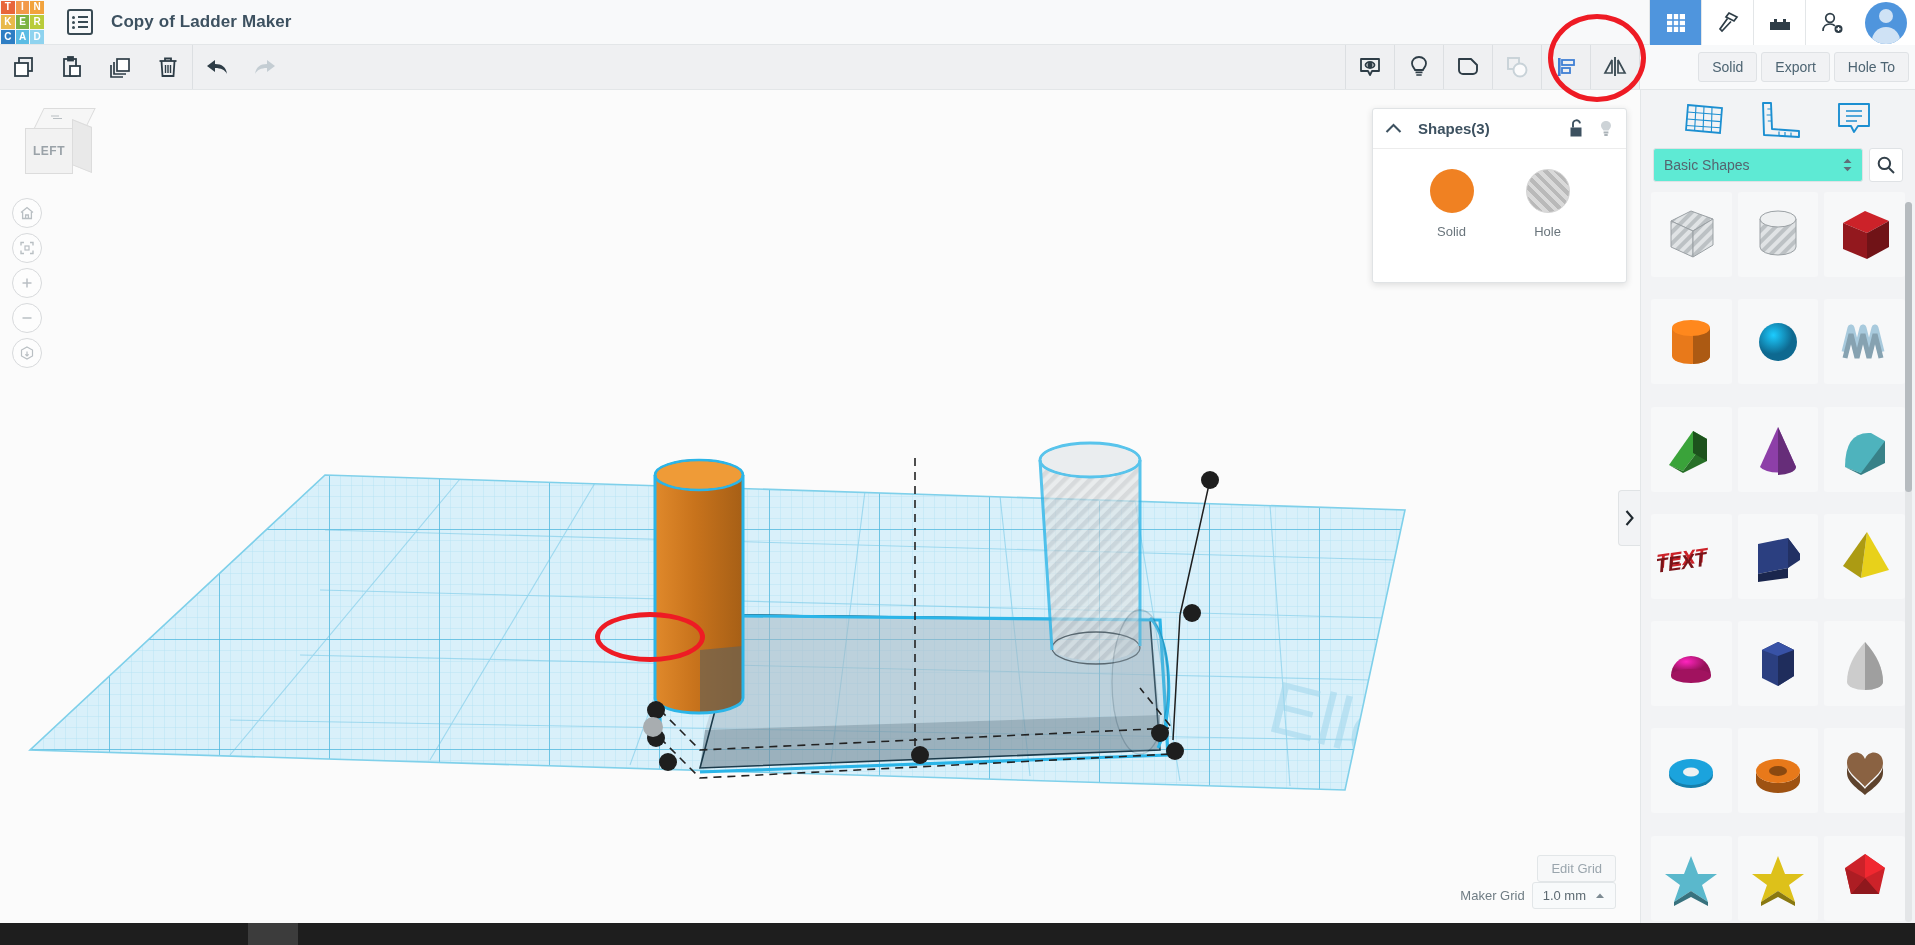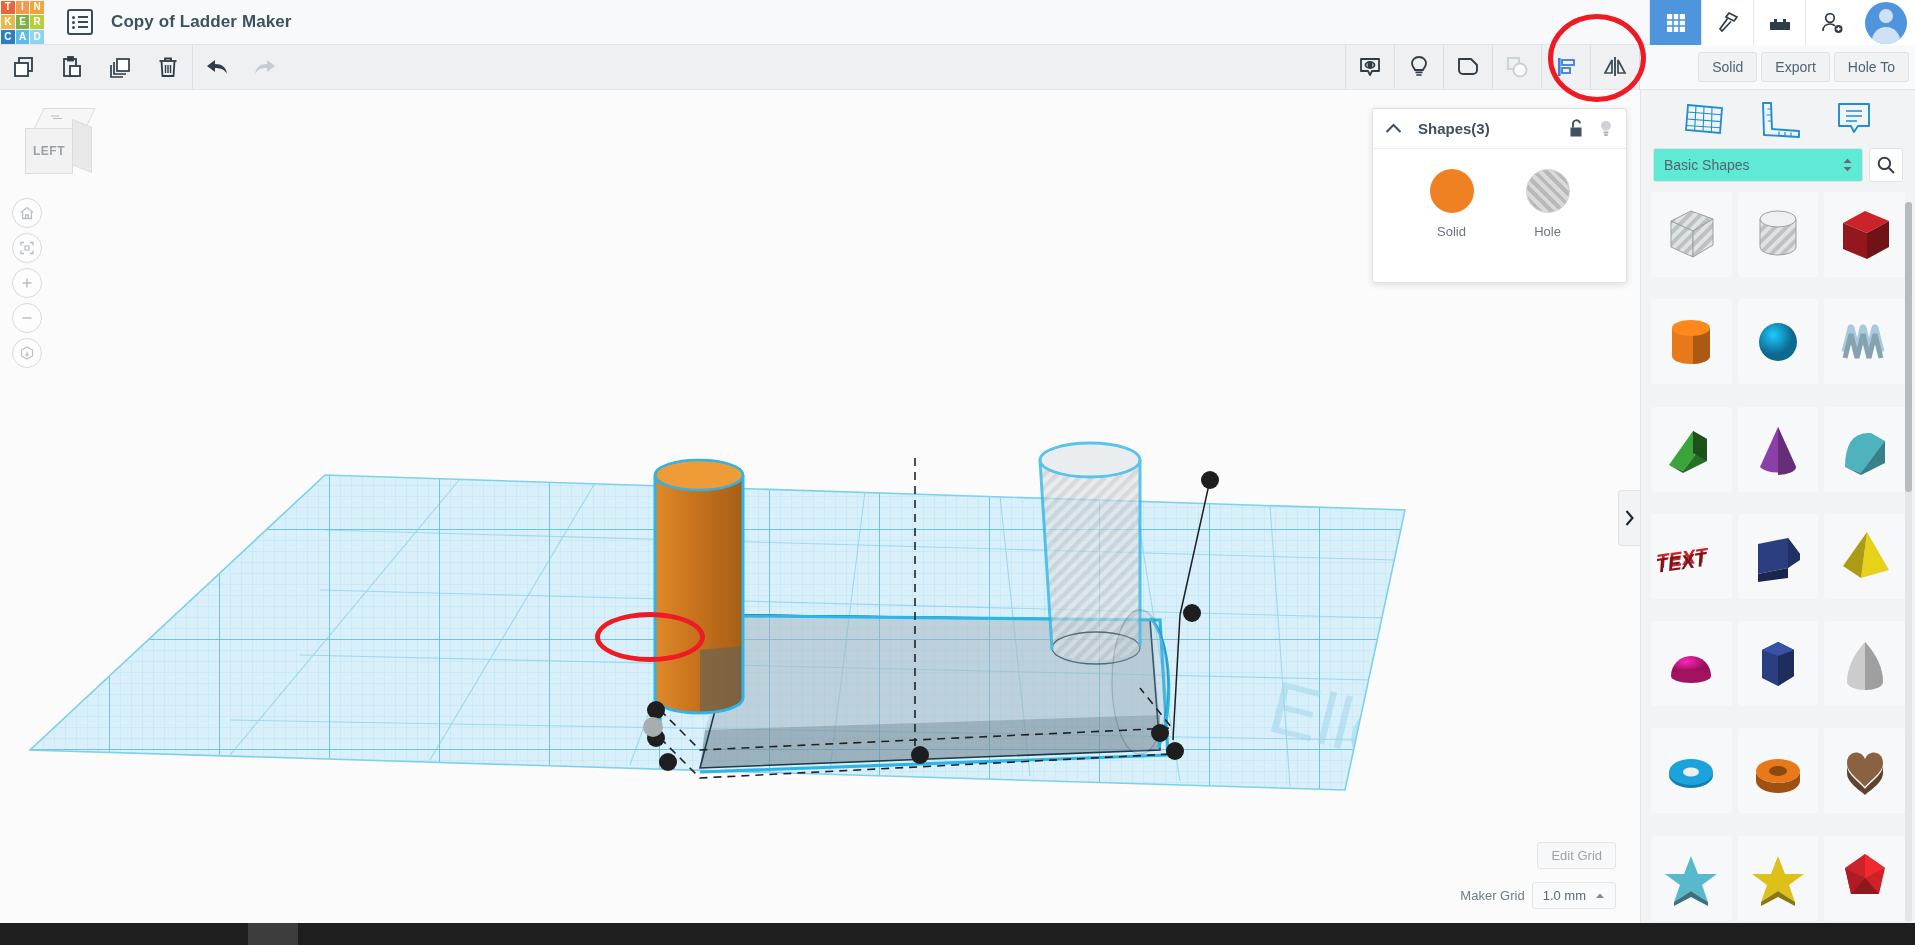--- a/index.html
+++ b/index.html
@@ -133,21 +133,21 @@
   }
 
   
   .workplane { position: absolute; left: 0; top: 0; width: 1640px; height: 833px; }
 
   
   .grid-ctrls { position: absolute; right: 24px; bottom: 14px; text-align: right; }
   .edit-grid-btn {
     display: inline-block; padding: 5px 13px; font-size: 13px; color: #9aa5ad;
     background: rgba(245,247,248,.72); border: 1px solid #e2e6e8;
-    border-radius: 3px; margin-bottom: 13px; cursor: pointer;
+    border-radius: 3px; margin-bottom: 0; cursor: pointer;
   }
   .snap-row { display: flex; align-items: center; justify-content: flex-end; gap: 7px; }
   .snap-label { font-size: 13px; color: #6f7c84; }
   .snap-select {
     display: flex; align-items: center; gap: 9px;
     padding: 5px 10px; font-size: 13px; color: #5d6a72;
     background: rgba(248,250,251,.8); border: 1px solid #e2e6e8;
     border-radius: 3px; cursor: pointer;
   }
 

